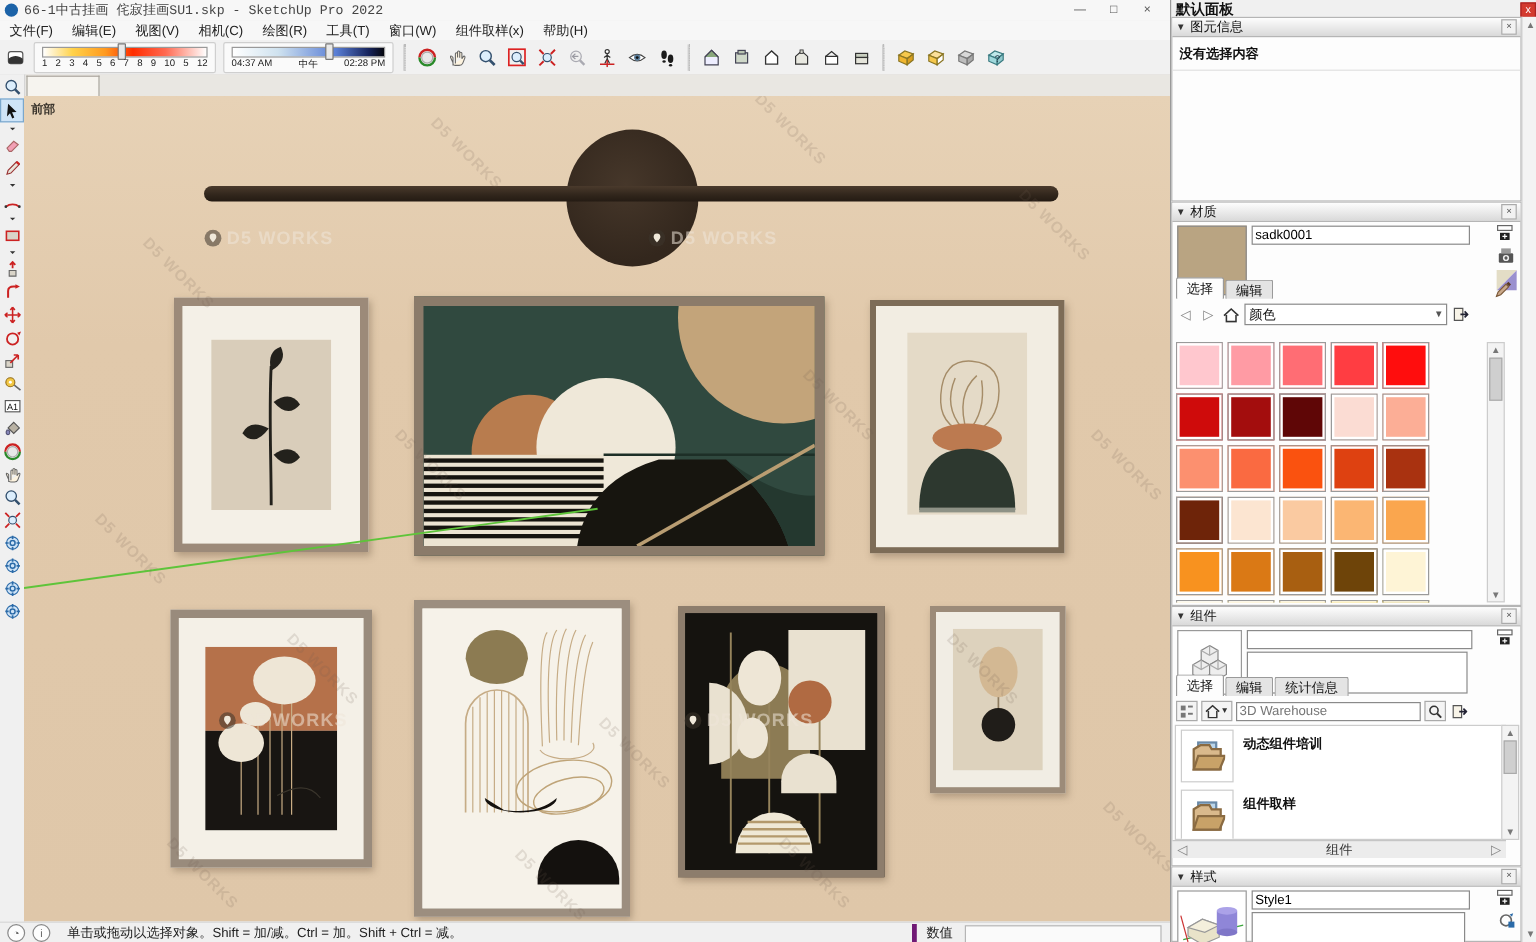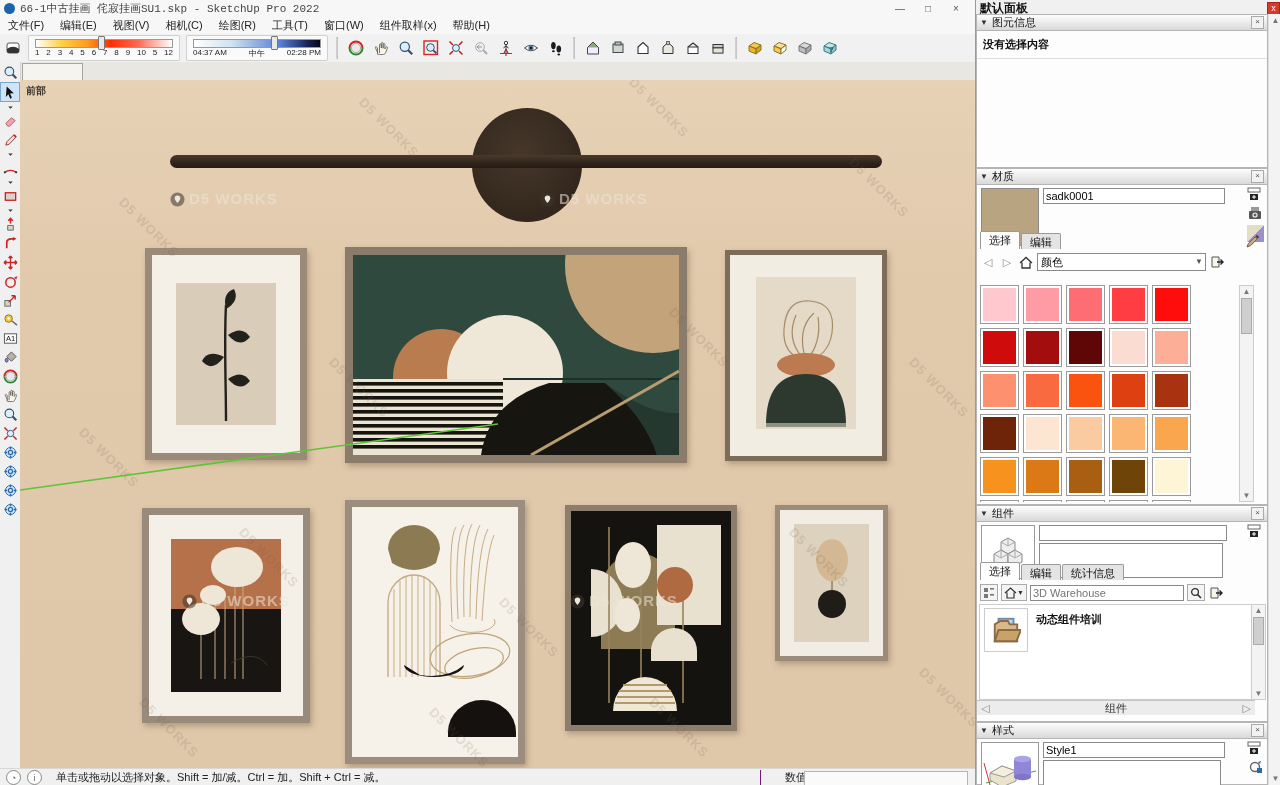--- a/index.html
+++ b/index.html
@@ -48,21 +48,21 @@
   #frame4{left:122px;top:428px;width:168px;height:215px;border:7px solid #998b7c;background:#f4f0e7;}
   #frame5{left:325px;top:420px;width:180px;height:264px;border:7px solid #9c8e7f;background:#f6f2e9;}
   #frame6{left:545px;top:425px;width:172px;height:226px;border:6px solid #8d7d6c;background:#15130f;}
   #frame7{left:755px;top:425px;width:113px;height:156px;border:5px solid #9c8b79;background:#f1ede4;}
   .wm{position:absolute;font-weight:bold;letter-spacing:1px;white-space:nowrap;pointer-events:none;}
   
   #statusbar{left:0;top:768px;width:975px;height:17px;background:#f0f0f0;border-top:1px solid #d8d8d8;display:flex;align-items:center;}
   .status-icon{width:13px;height:13px;border:1px solid #888;border-radius:50%;margin-left:6px;
      display:flex;align-items:center;justify-content:center;font-size:9px;color:#666;background:#fdfdfd;}
   #status-hint{margin-left:14px;color:#222;}
-  #measure-label{position:absolute;left:760px;border-left:1px solid #701a75;padding-left:24px;color:#222;}
+  #measure-label{position:absolute;left:760px;border-left:4px solid #701a75;padding-left:8px;color:#222;}
   #measure-input{position:absolute;left:804px;top:2px;width:158px;height:11px;border:1px solid #b5b5b5;background:#fafafa;}
   
   #tray{left:975px;top:0;width:305px;height:785px;background:#f0f0f0;border-left:1px solid #9a9a9a;}
   #tray-title{left:4px;top:0;font-weight:bold;font-size:12px;color:#111;}
   #tray-close{left:291px;top:2px;width:11px;height:11px;background:#d33a2e;color:#fff;font-size:9px;line-height:10px;text-align:center;border:1px solid #a22;}
   #tray-scroll{left:292px;top:14px;width:13px;height:771px;background:#f3f3f3;border-left:1px solid #ddd;}
   .scroll-arrow{position:absolute;left:2px;width:9px;height:9px;color:#777;font-size:8px;line-height:9px;text-align:center;}
   #tray-content{left:0;top:14px;width:292px;height:771px;}
   .sec{position:absolute;left:0;width:292px;background:#fdfdfd;border:1px solid #b5b5b5;box-sizing:border-box;}
   .sec-header{height:15px;background:linear-gradient(#fdfdfd,#d9d9d9);border-bottom:1px solid #b5b5b5;
@@ -812,20 +812,30 @@
             <div class="comp-item">
               <div class="comp-thumb">
                 <svg width="30" height="30" viewBox="0 0 16 16">
                   <rect x="4" y="2" width="8" height="6" fill="#bcd6ea" stroke="#6a8aa8"></rect>
                   <path d="M2 5l3-1.8h4l1 1.8h4v9H2z" fill="#d9b98c" stroke="#8a6b42"></path>
                   <path d="M2 14l2-6h12l-2.5 6z" fill="#c8a268" stroke="#8a6b42"></path>
                 </svg>
               </div>
               <div class="comp-label">动态组件培训</div>
             </div>
+            <div class="comp-item">
+              <div class="comp-thumb">
+                <svg width="30" height="30" viewBox="0 0 16 16">
+                  <rect x="4" y="2" width="8" height="6" fill="#bcd6ea" stroke="#6a8aa8"></rect>
+                  <path d="M2 5l3-1.8h4l1 1.8h4v9H2z" fill="#d9b98c" stroke="#8a6b42"></path>
+                  <path d="M2 14l2-6h12l-2.5 6z" fill="#c8a268" stroke="#8a6b42"></path>
+                </svg>
+              </div>
+              <div class="comp-label">组件取样</div>
+            </div>
           </div>
         <div class="mini-scroll" style="right:1px;top:98px;height:94px;">
           <div class="scroll-arrow" style="top:1px;">▲</div>
           <div class="mini-thumb" style="top:12px;height:26px;"></div>
           <div class="scroll-arrow" style="bottom:1px;">▼</div>
         </div>
         <div class="sec-footer" style="top:194px;">
           <span>◁</span>
           <span style="color:#333;">组件</span>
           <span>▷</span>

